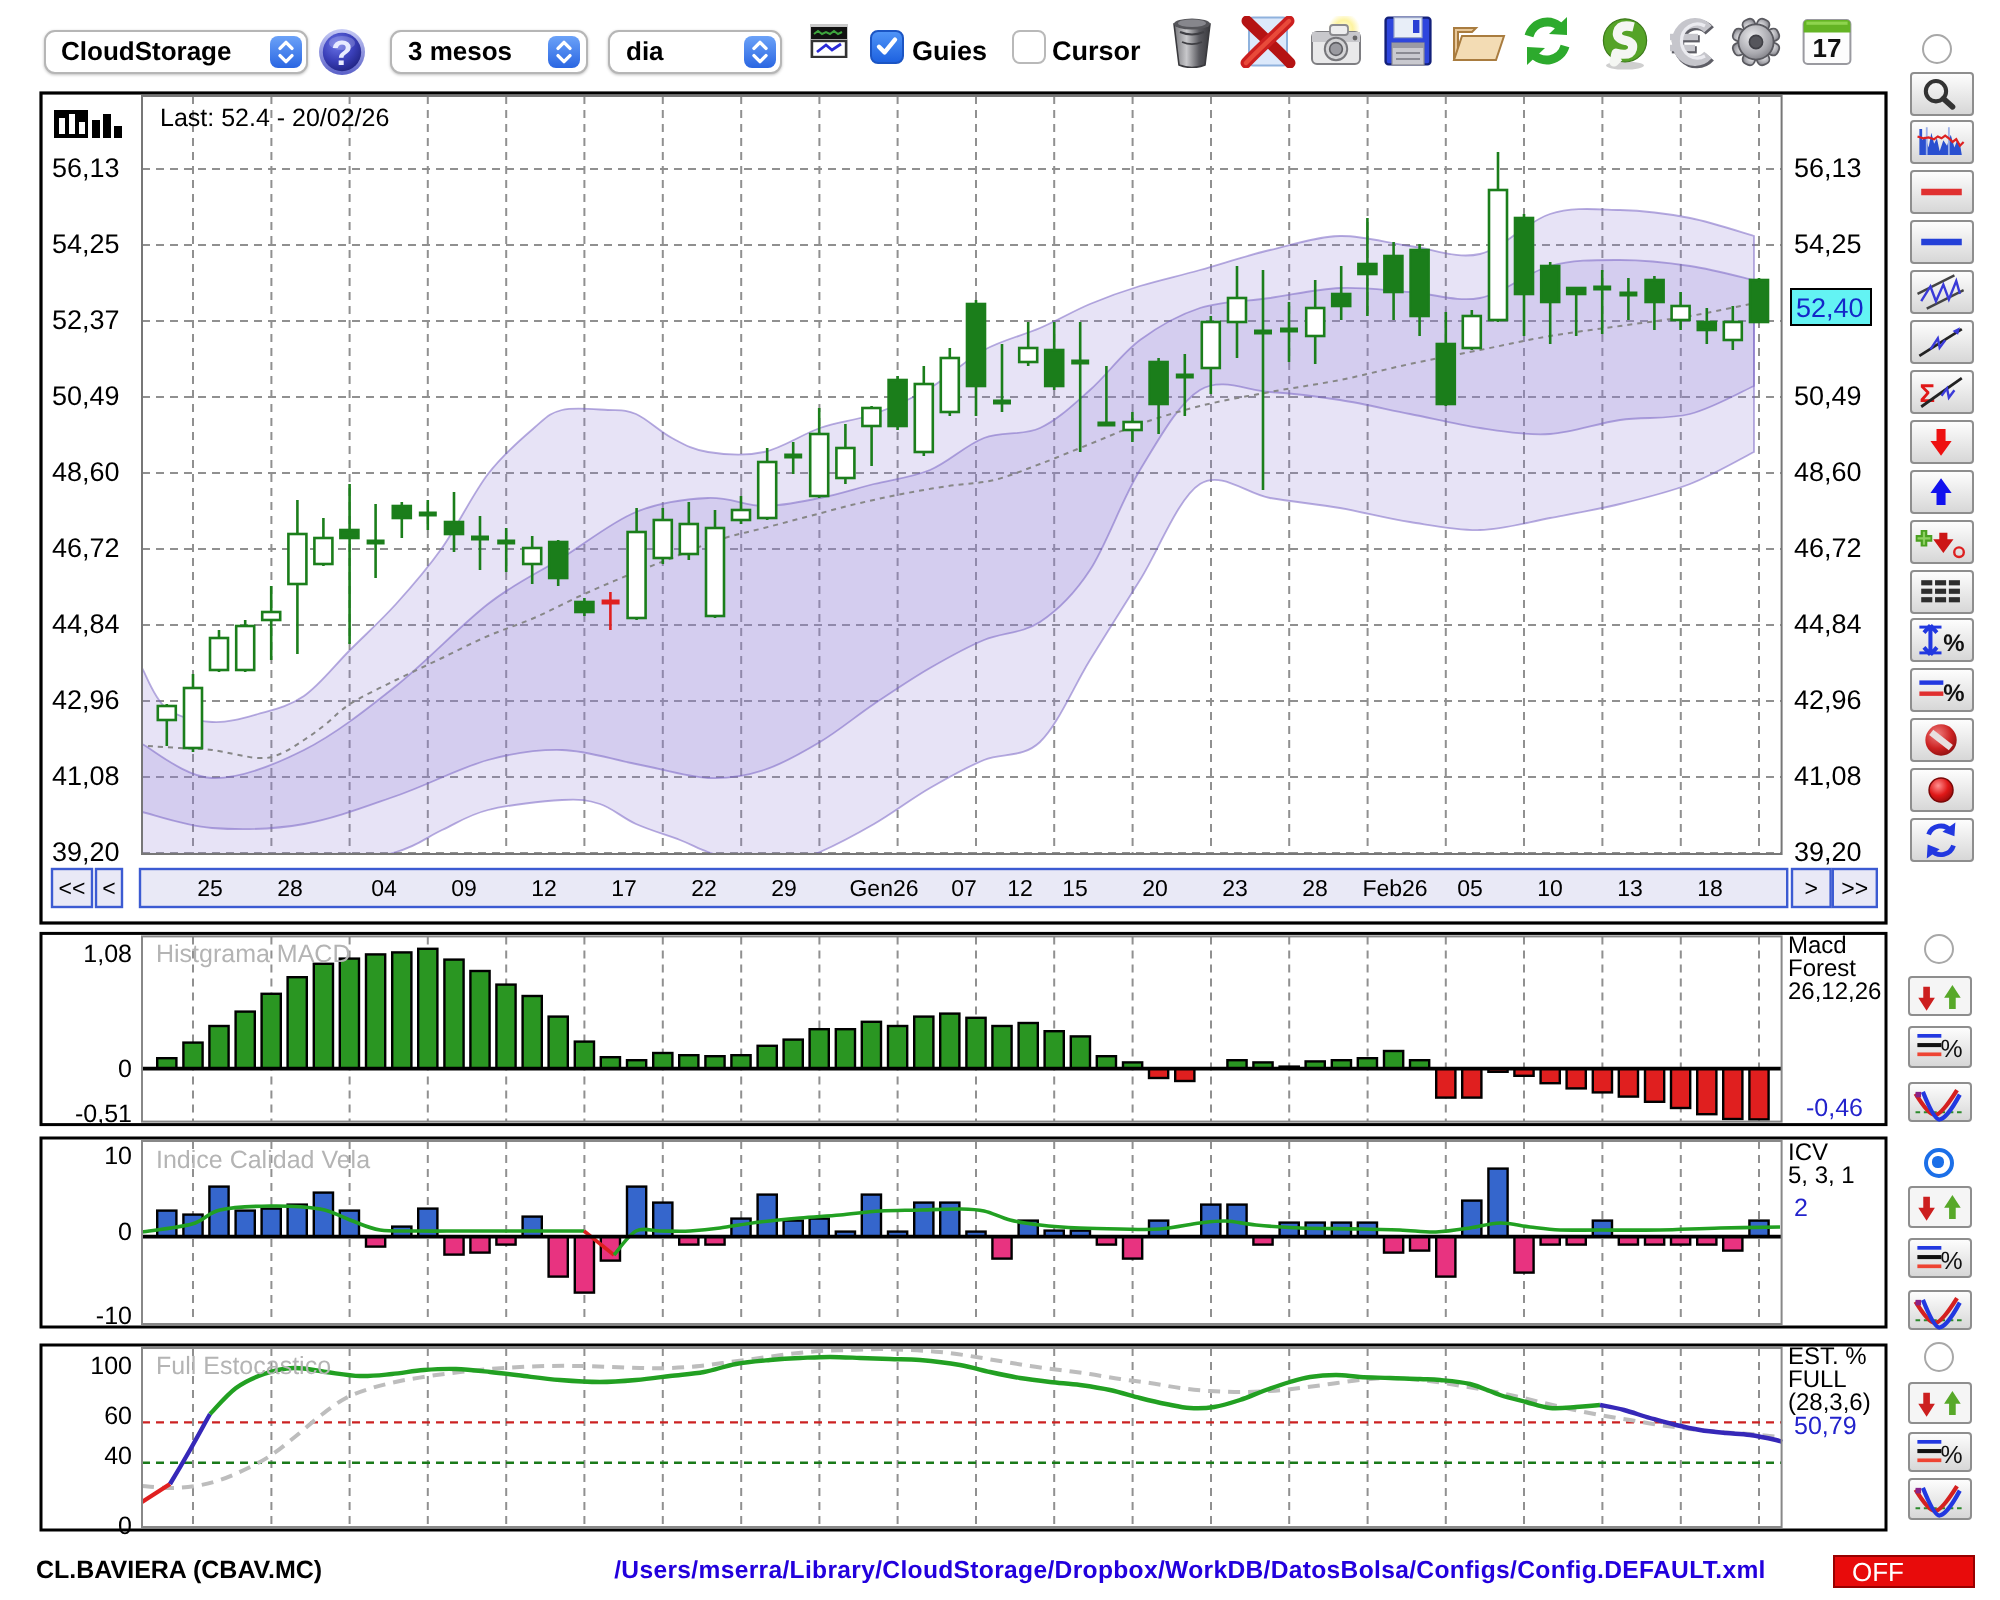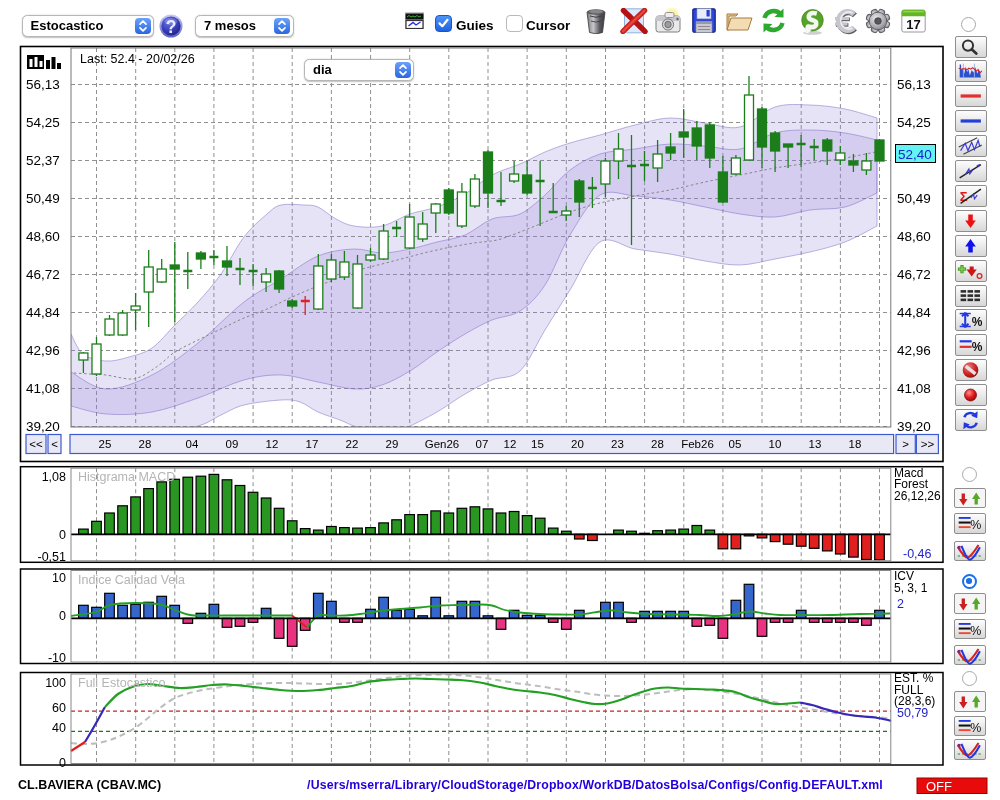--- a/index.html
+++ b/index.html
@@ -493,38 +493,38 @@
         <text x="897" y="717" fill="#2323cc" font-size="12.5">50,79</text>
       </g>
 <g font-family="Liberation Sans, sans-serif" font-size="12.5">
         <text x="18" y="789" font-weight="bold" fill="#000">CL.BAVIERA (CBAV.MC)</text>
         <text x="595" y="789" text-anchor="middle" font-weight="bold" fill="#2200dd" font-size="12.3" letter-spacing="0.16">/Users/mserra/Library/CloudStorage/Dropbox/WorkDB/DatosBolsa/Configs/Config.DEFAULT.xml</text>
       </g>
 <rect x="917" y="778" width="70" height="15.5" fill="#e80b0b" stroke="#990000" stroke-width="1"></rect>
 <text x="926" y="790.5" font-family="Liberation Sans, sans-serif" font-size="13" fill="#fff">OFF</text>
 </svg>
 <div class="dd" style="left:21.5px;top:15px;width:132.5px;">
-      <span class="ddt">Estocastico</span>
+      <span class="ddt">CloudStorage</span>
       <span class="ddb">
         <svg width="10" height="14" viewBox="0 0 10 14">
           <path d="M2 5.2 L5 2.2 L8 5.2" fill="none" stroke="#fff" stroke-width="1.7" stroke-linecap="round" stroke-linejoin="round"></path>
           <path d="M2 8.8 L5 11.8 L8 8.8" fill="none" stroke="#fff" stroke-width="1.7" stroke-linecap="round" stroke-linejoin="round"></path>
         </svg>
       </span>
     </div>
 <div class="dd" style="left:195px;top:15px;width:98.5px;">
-      <span class="ddt">7 mesos</span>
+      <span class="ddt">3 mesos</span>
       <span class="ddb">
         <svg width="10" height="14" viewBox="0 0 10 14">
           <path d="M2 5.2 L5 2.2 L8 5.2" fill="none" stroke="#fff" stroke-width="1.7" stroke-linecap="round" stroke-linejoin="round"></path>
           <path d="M2 8.8 L5 11.8 L8 8.8" fill="none" stroke="#fff" stroke-width="1.7" stroke-linecap="round" stroke-linejoin="round"></path>
         </svg>
       </span>
     </div>
-<div class="dd" style="left:304px;top:15px;width:110px;margin-top:44px;">
+<div class="dd" style="left:304px;top:15px;width:87px;">
       <span class="ddt">dia</span>
       <span class="ddb">
         <svg width="10" height="14" viewBox="0 0 10 14">
           <path d="M2 5.2 L5 2.2 L8 5.2" fill="none" stroke="#fff" stroke-width="1.7" stroke-linecap="round" stroke-linejoin="round"></path>
           <path d="M2 8.8 L5 11.8 L8 8.8" fill="none" stroke="#fff" stroke-width="1.7" stroke-linecap="round" stroke-linejoin="round"></path>
         </svg>
       </span>
     </div>
 <div class="help"><svg width="24" height="24" viewBox="0 0 24 24">
         <defs>

